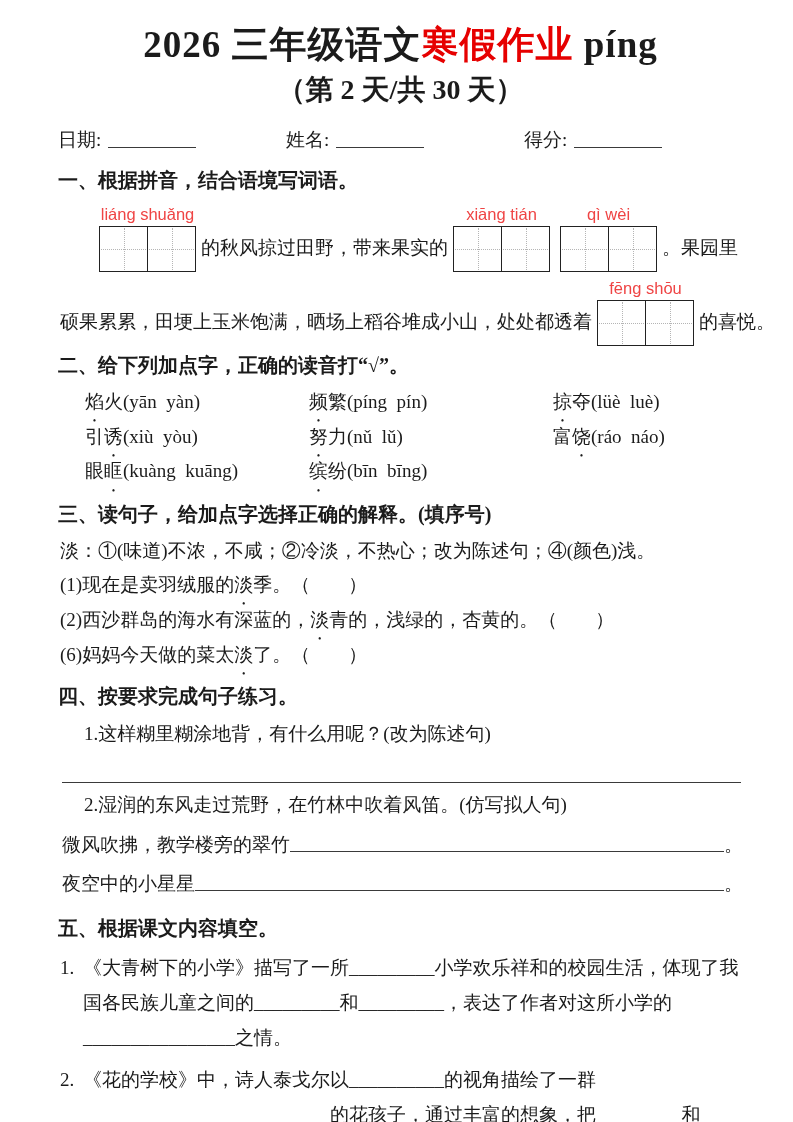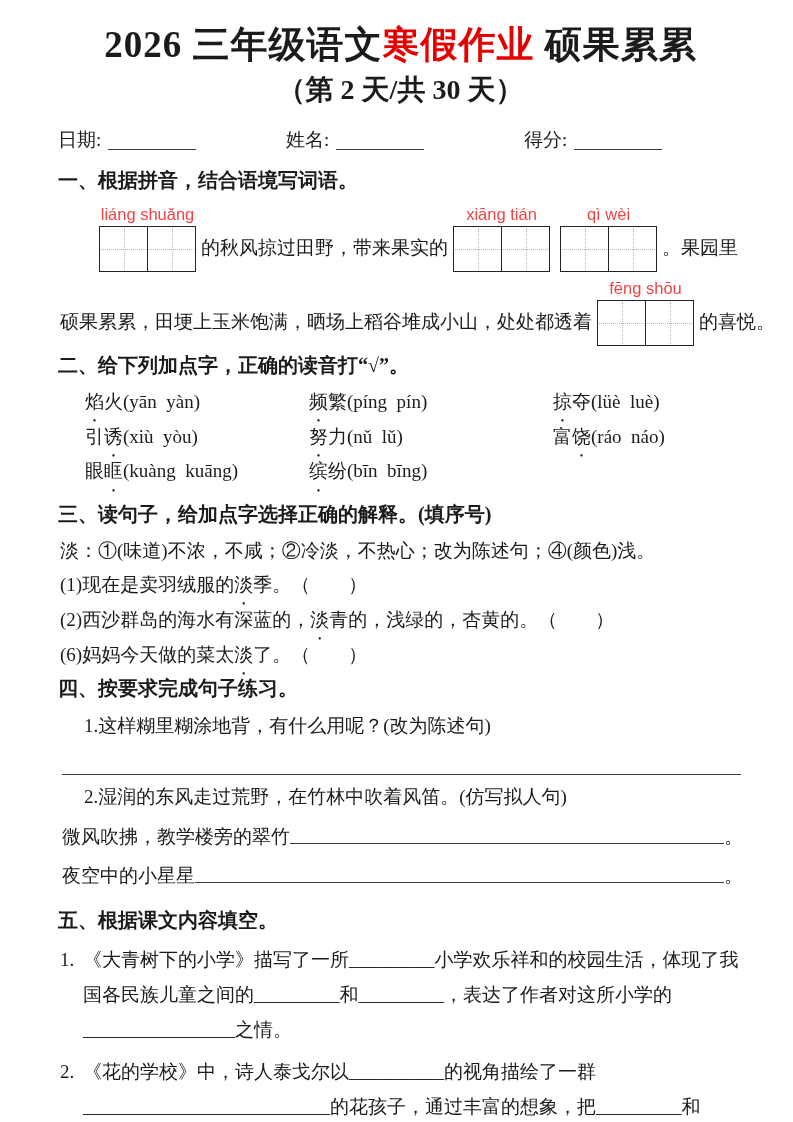--- a/index.html
+++ b/index.html
@@ -22,21 +22,21 @@
   }
   .page-title .red{color:#e60000;}
   .page-subtitle{
     text-align:center;
     font-size:28px;
     font-weight:700;
     margin:4px 0 0 0;
   }
   
   .fields{display:flex;margin-top:18px;align-items:flex-end;}
-  .field{display:flex;align-items:center;}
+  .field{display:flex;align-items:flex-start;}
   .field-1{width:228px;}
   .field-2{width:238px;}
   .field-blank{width:88px;border-bottom:1.6px solid #3a3a3a;height:20px;margin-left:7px;}
   
   .sec-head{font-weight:700;font-size:20px;margin:0;line-height:1.55;}
   .s1-head{margin-top:12px;}
   
   .pin-row{display:flex;align-items:center;line-height:1.4;}
   .pin-row-1{margin-top:30px;margin-left:36px;}
   .pin-row-2{margin-top:28px;margin-left:2px;}
@@ -65,34 +65,34 @@
   .em-dot{position:relative;display:inline-block;}
   .em-dot::after{
     content:"•";position:absolute;left:50%;transform:translateX(-50%);
     bottom:-0.62em;font-size:0.52em;color:#1b1b1b;line-height:1;
   }
   
   .s3-head{margin-top:10px;}
   .s3-def{margin:5px 0 0 2px;line-height:1.7;}
   .s3-sentence{margin-left:2px;line-height:1.84;}
   
-  .s4-head{}
+  .s4-head{margin-top:8px;}
   .q-line{margin-left:26px;margin-top:8px;line-height:1.5;}
   .answer-line{margin:0 2px 0 4px;height:34px;border-bottom:1.6px solid #3a3a3a;}
   .fill-line{display:flex;margin-left:4px;margin-top:11px;line-height:1.5;}
   .blank-fill{flex:1;border-bottom:1.6px solid #3a3a3a;height:20px;}
   
   .s5-head{margin-top:14px;}
   .s5-item{position:relative;padding-left:25px;margin-top:6px;line-height:1.86;}
   .s5-num{position:absolute;left:2px;top:0;}
 </style>
 </head>
 <body>
 
-<h1 class="page-title"><span>2026 三年级语文</span><span class="red">寒假作业</span><span> 硕果累累</span></h1>
+<h1 class="page-title"><span>2026 三年级语文</span><span class="red">寒假作业</span><span> píng</span></h1>
 <div class="page-subtitle">（第 2 天/共 30 天）</div>
 
 <div class="fields">
   <div class="field field-1">
     <span>日期:</span>
     <span class="field-blank"></span>
   </div>
   <div class="field field-2">
     <span>姓名:</span>
     <span class="field-blank"></span>

